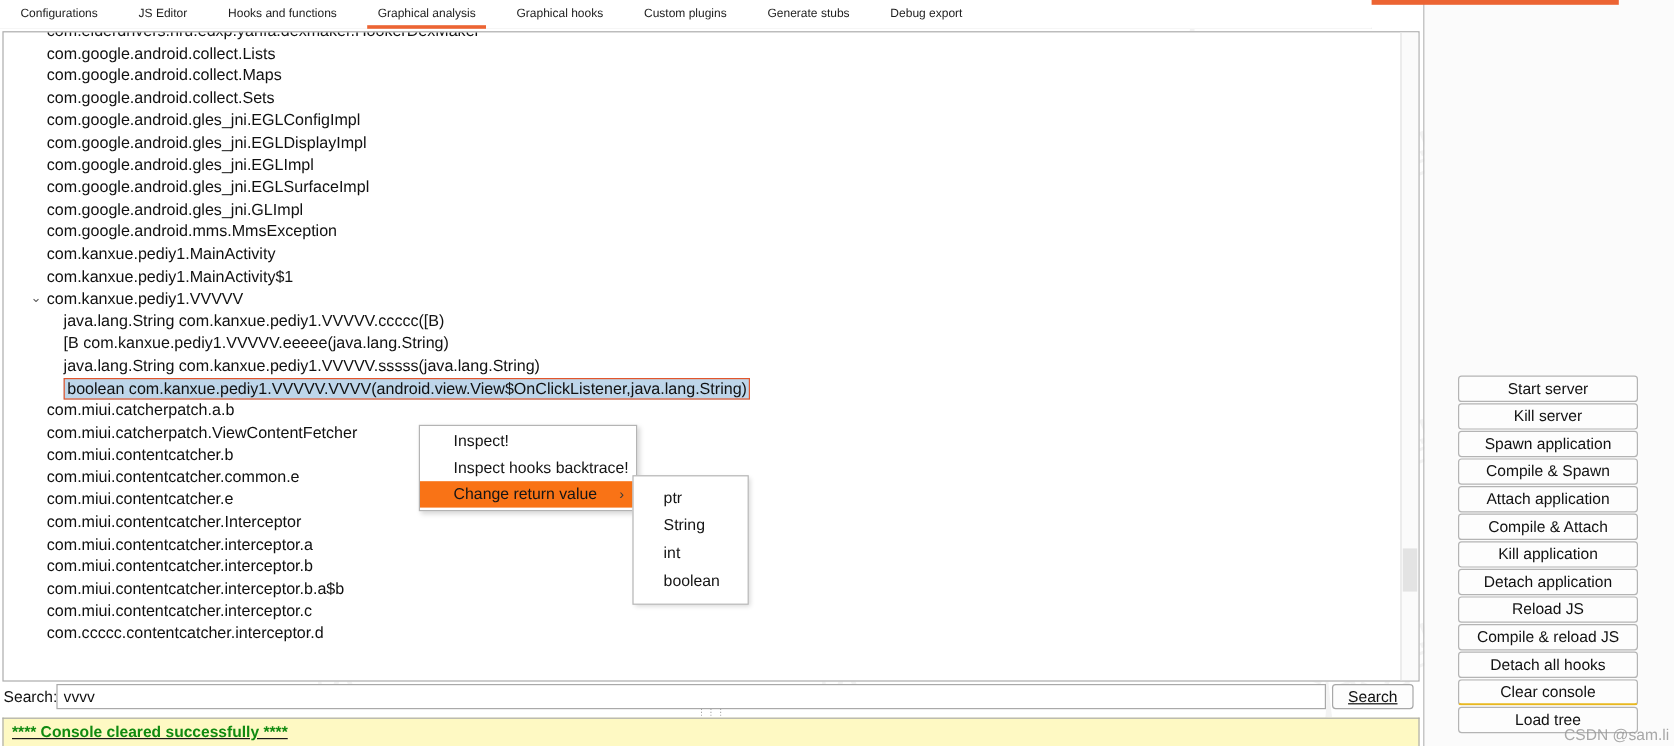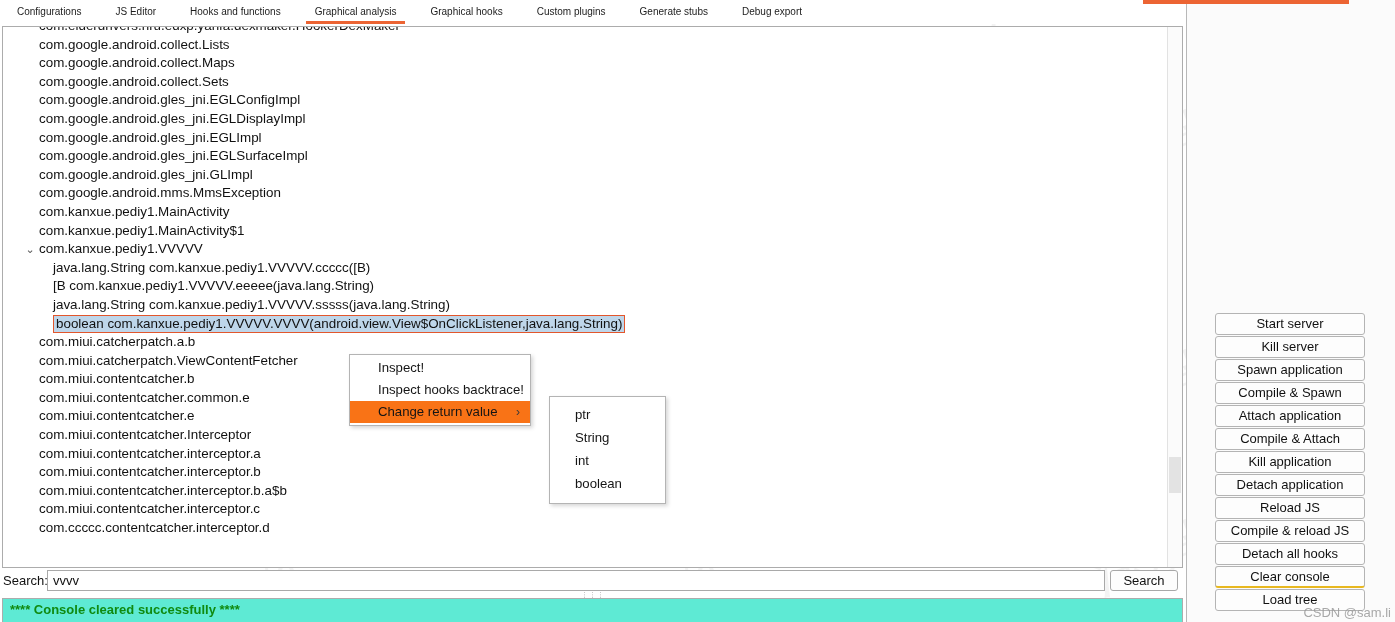--- a/index.html
+++ b/index.html
@@ -191,23 +191,23 @@
   }
   .ctx-item .arrow {
     position: absolute;
     right: 10px;
     top: 0;
     font-size: 12px;
     color: #3a3a3a;
   }
   .ctx-sub {
     position: absolute;
-    left: 549px;
+    left: 527px;
     top: 396px;
-    width: 117px;
+    width: 97px;
     background: #ffffff;
     border: 1px solid #b4b4b4;
     box-shadow: 2px 2px 4px rgba(0,0,0,0.16);
     z-index: 41;
     padding: 6px 12px 8px 0;
     box-sizing: border-box;
   }
   .ctx-sub .ctx-item {
     padding-left: 25px;
     height: 23px;
@@ -252,20 +252,21 @@
     width: 68px;
     height: 21px;
     box-sizing: border-box;
     border: 1px solid #a8a8a8;
     border-radius: 3px;
     background: #fdfdfd;
     font-family: "Liberation Sans", sans-serif;
     font-size: 13px;
     color: #111;
     cursor: default;
+    text-decoration: underline;
   }
   .splitter-dots {
     position: absolute;
     left: 578px;
     top: 592px;
     width: 30px;
     height: 6px;
     color: #9a9a9a;
     font-size: 7px;
     letter-spacing: 1px;
@@ -276,24 +277,25 @@
 
   
   .console {
     position: absolute;
     left: 2px;
     top: 598px;
     width: 1181px;
     height: 24px;
     border: 1px solid #acacac;
     border-bottom: none;
-    background: #5eead4;
+    background: #fef9c3;
     box-sizing: border-box;
     overflow: hidden;
     z-index: 10;
+    text-decoration: underline;
   }
   .console-line {
     font-family: "Liberation Sans", sans-serif;
     font-size: 13px;
     font-weight: bold;
     color: #108a10;
     padding: 3px 0 0 7px;
     white-space: nowrap;
   }
 

